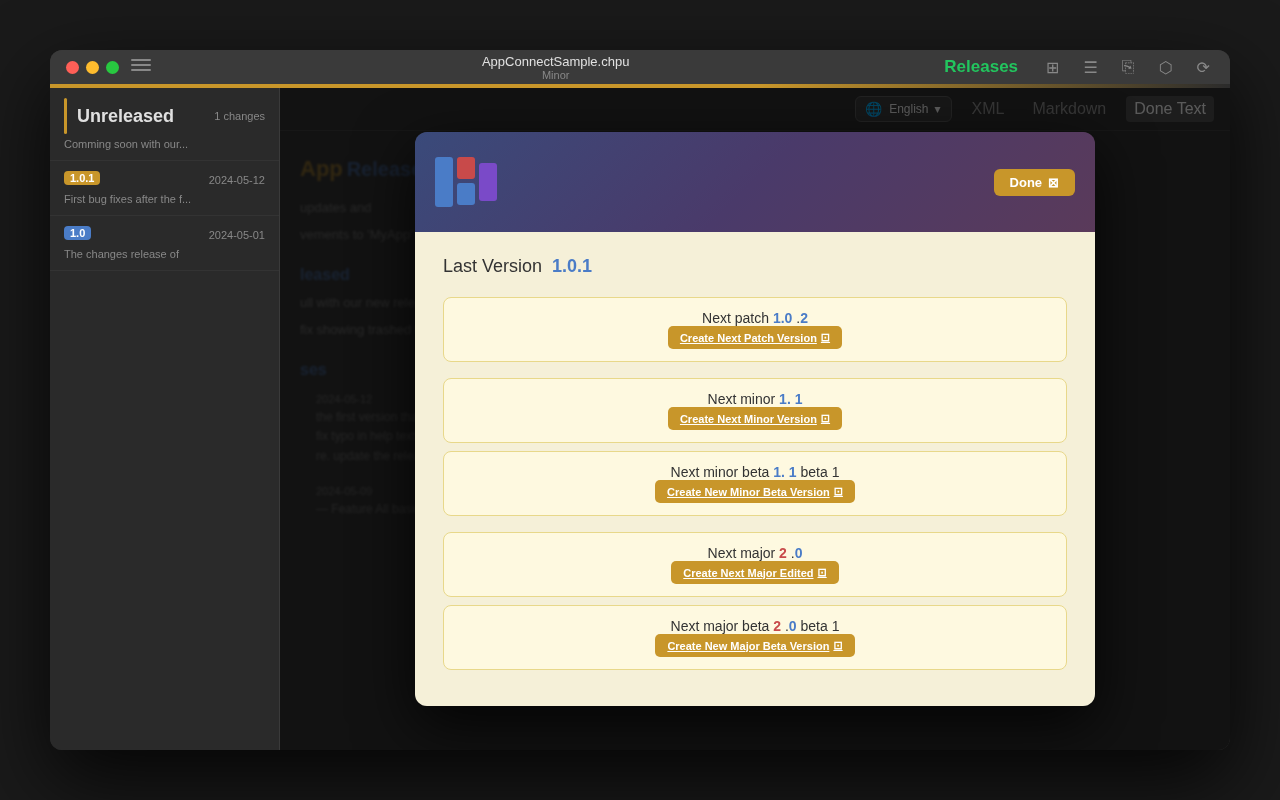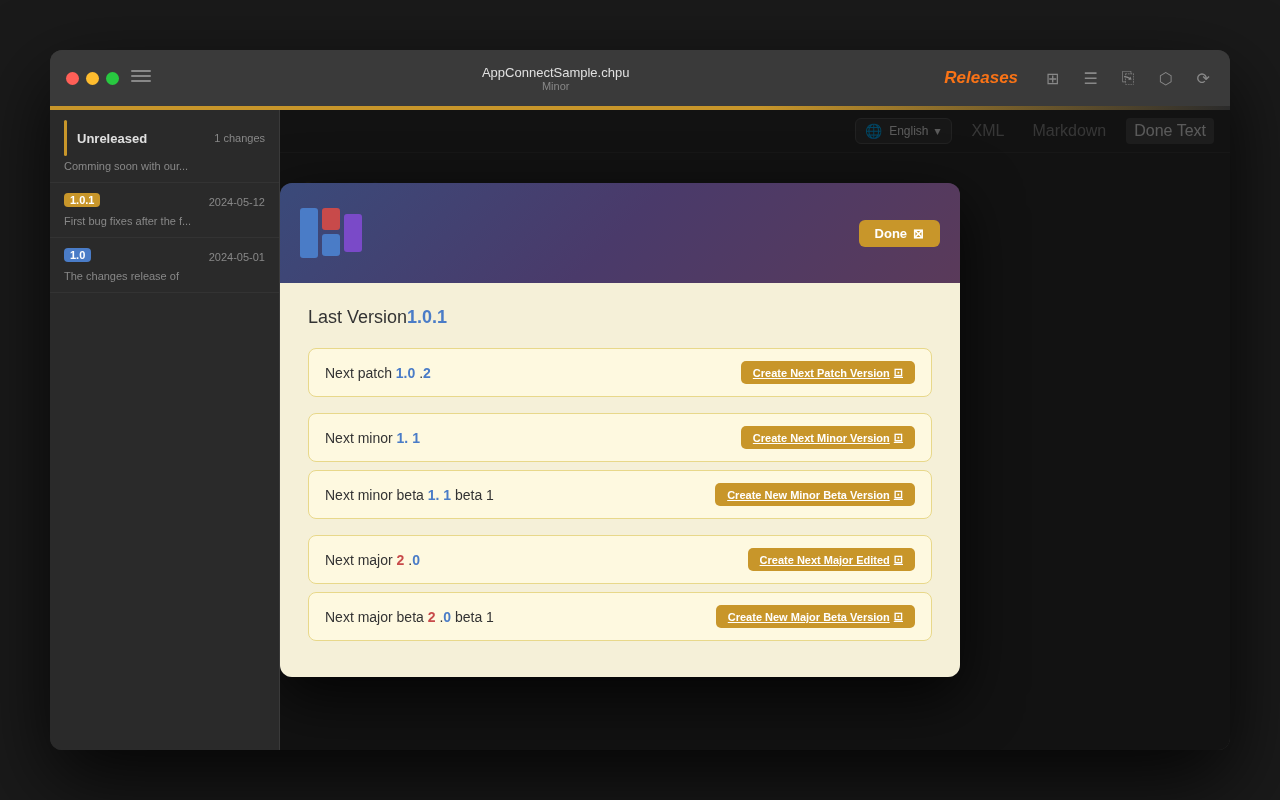--- a/index.html
+++ b/index.html
@@ -23,21 +23,21 @@
       box-shadow: 0 30px 80px rgba(0,0,0,0.8);
       display: flex;
       flex-direction: column;
       overflow: hidden;
       position: relative;
     }
 
     
     .titlebar {
       background: #3a3a3a;
-      height: 56px;
+      height: 34px;
       display: flex;
       align-items: center;
       padding: 0 16px;
       position: relative;
       flex-shrink: 0;
     }
 
     .traffic-lights {
       display: flex;
       gap: 7px;
@@ -91,24 +91,23 @@
       font-size: 11px;
     }
 
     .titlebar-icons {
       display: flex;
       gap: 16px;
       align-items: center;
     }
 
     .releases-label {
-      color: #f97316;
+      color: #22c55e;
       font-size: 17px;
       font-weight: 600;
-      font-style: italic;
       margin-right: 8px;
     }
 
     .icon-btn {
       color: #888;
       font-size: 16px;
       cursor: pointer;
       background: none;
       border: none;
       padding: 4px;
@@ -147,21 +146,21 @@
 
     .sidebar-item-header {
       display: flex;
       justify-content: space-between;
       align-items: center;
       margin-bottom: 4px;
     }
 
     .sidebar-item-title {
       color: #e0e0e0;
-      font-size: 13px;
+      font-size: 18px;
       font-weight: 600;
     }
 
     .sidebar-item-badge {
       color: #888;
       font-size: 11px;
     }
 
     .sidebar-item-date {
       color: #888;
@@ -292,21 +291,21 @@
 
     
     .modal-overlay {
       position: absolute;
       top: 0;
       left: 0;
       right: 0;
       bottom: 0;
       background: rgba(0,0,0,0.6);
       display: flex;
-      justify-content: flex-start;
+      justify-content: center;
       align-items: center;
       z-index: 100;
     }
 
     .modal {
       background: #2a2a2a;
       border-radius: 12px;
       width: 680px;
       overflow: hidden;
       box-shadow: 0 20px 60px rgba(0,0,0,0.8);
@@ -358,20 +357,21 @@
     }
 
     .modal-body {
       background: #f5f0d8;
       padding: 24px 28px 28px;
     }
 
     .last-version-row {
       display: flex;
       align-items: center;
+      gap: 10px;
       margin-bottom: 20px;
     }
 
     .last-version-label {
       color: #333;
       font-size: 18px;
       font-weight: 400;
     }
 
     .last-version-num {
@@ -382,20 +382,21 @@
 
     .version-row {
       background: #fef9e0;
       border: 1px solid #e8d88a;
       border-radius: 8px;
       padding: 12px 16px;
       margin-bottom: 8px;
       display: flex;
       align-items: center;
       justify-content: space-between;
+      flex-direction: column;
     }
 
     .version-row-label {
       color: #333;
       font-size: 14px;
       font-weight: 400;
     }
 
     .version-row-label .bold-blue {
       color: #4a7cc7;

